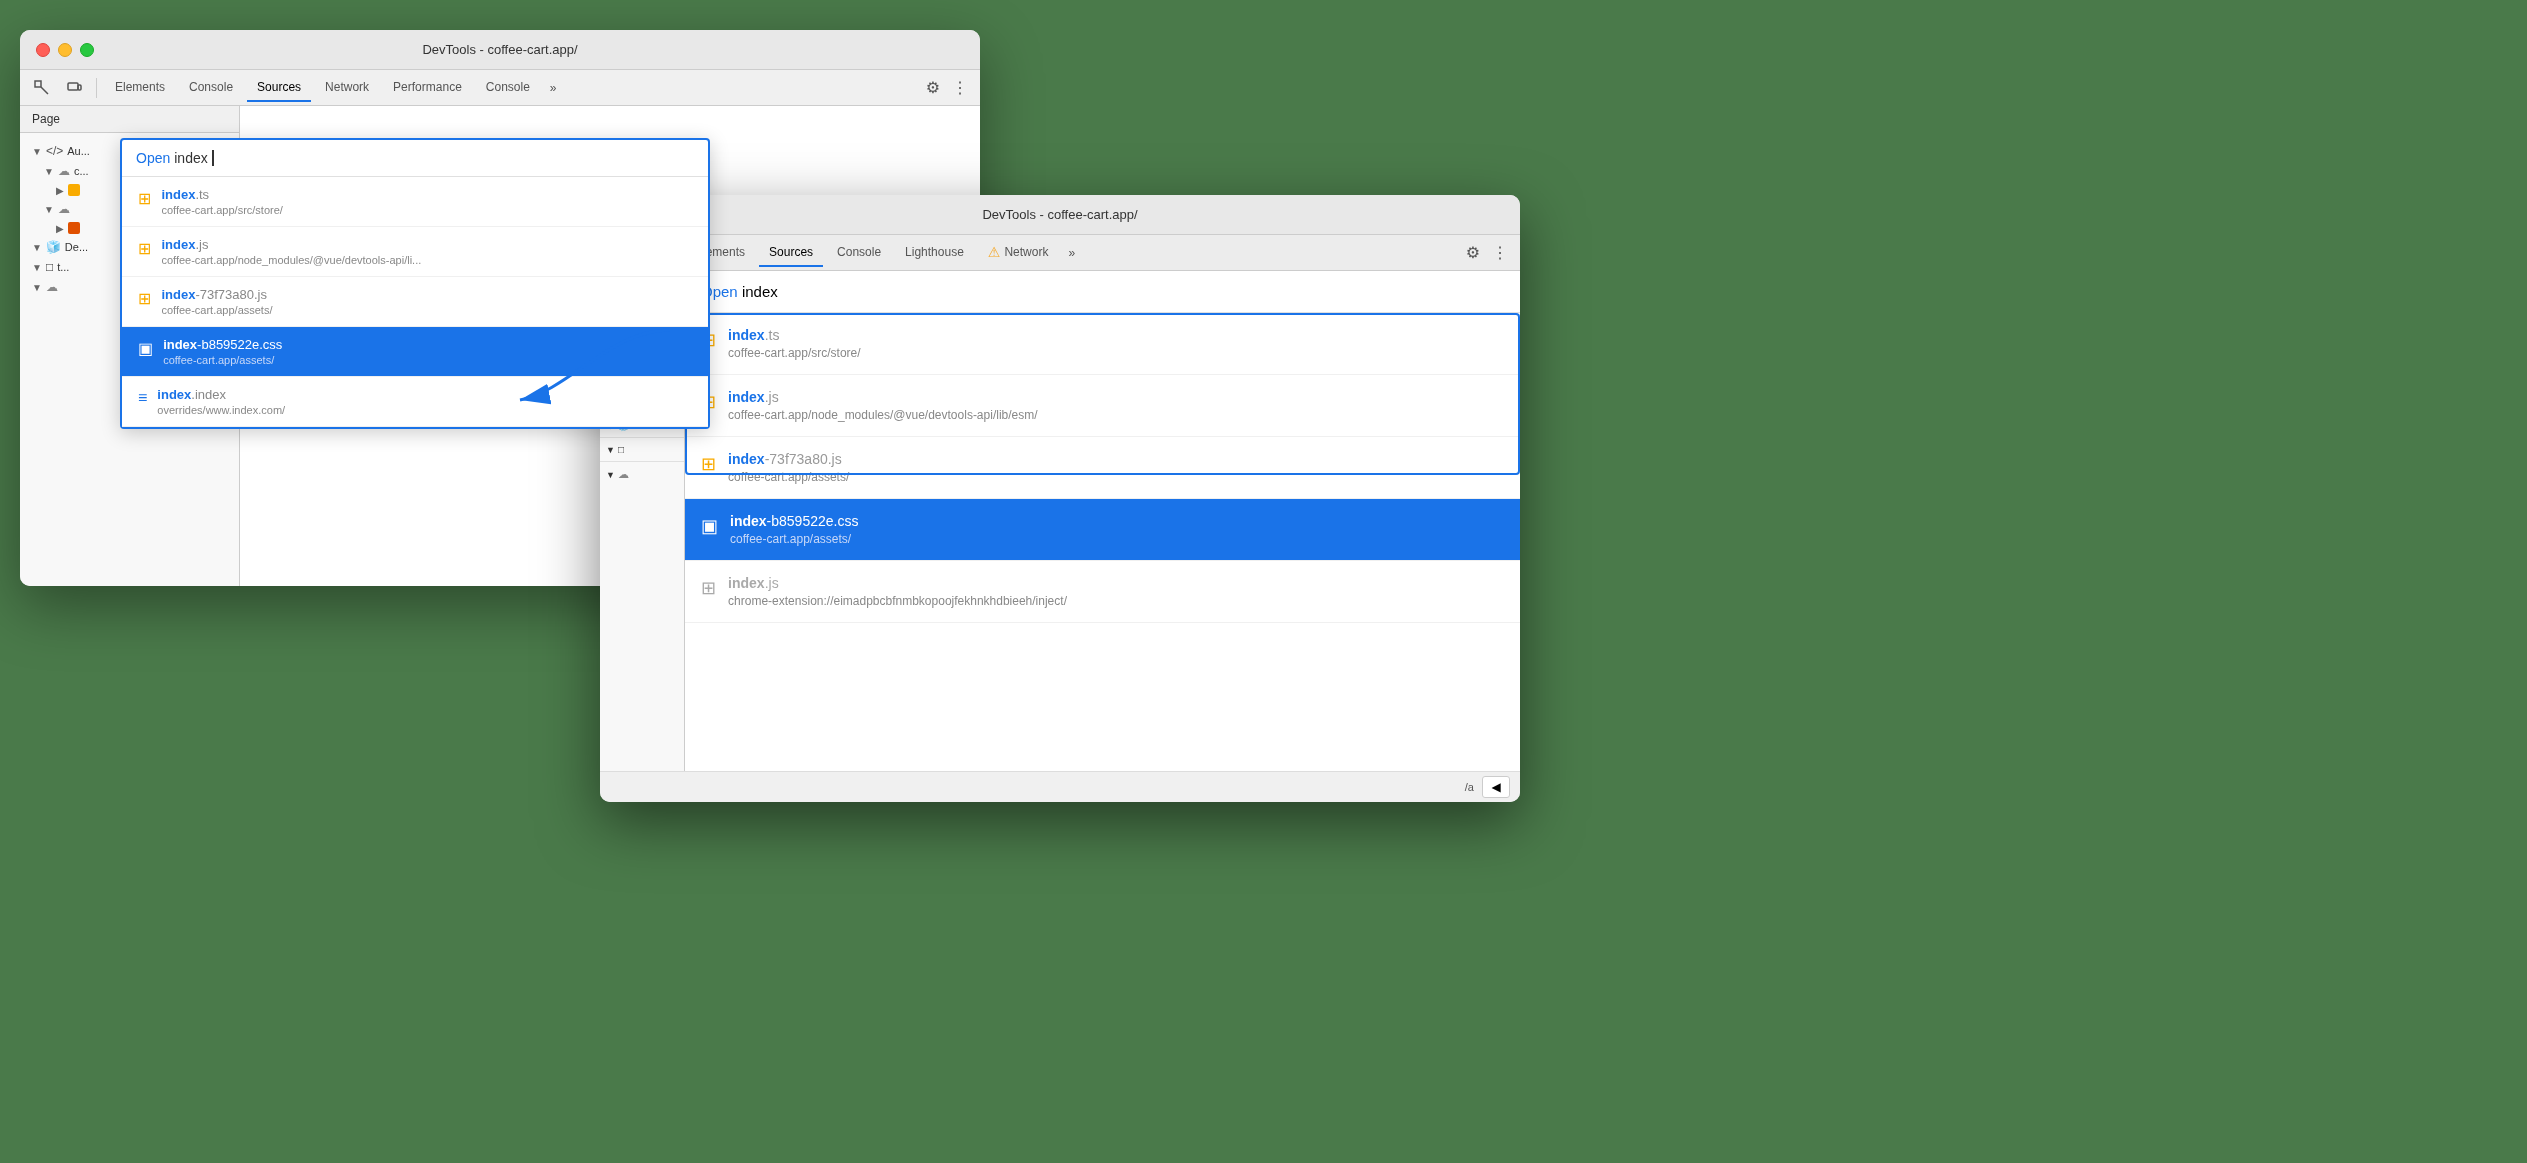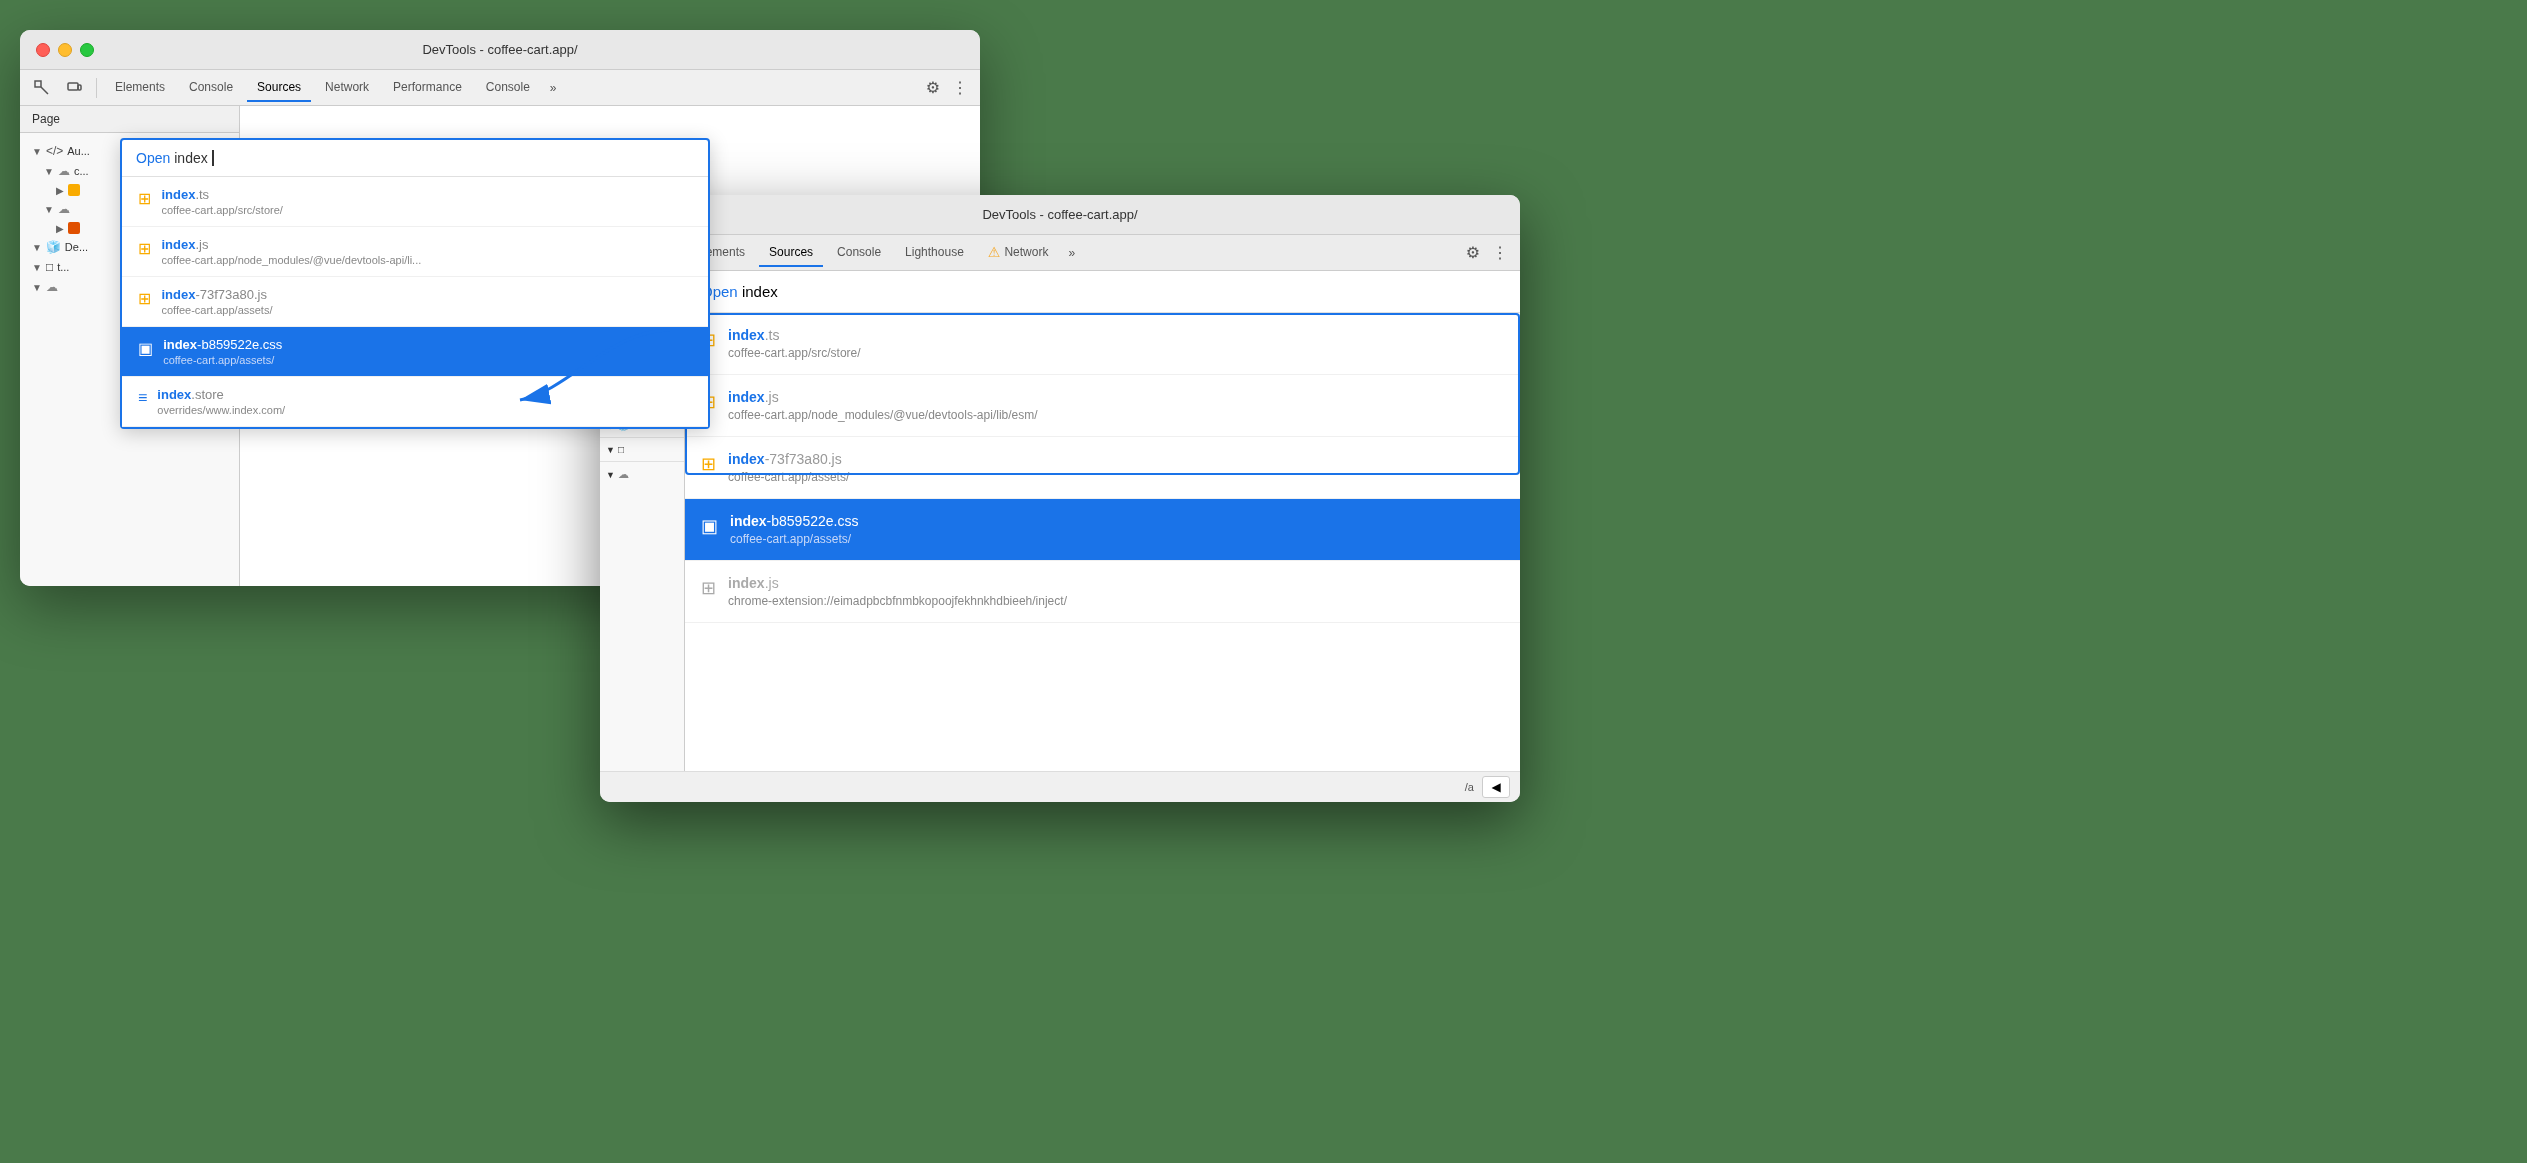--- a/index.html
+++ b/index.html
@@ -480,21 +480,21 @@
             <span style="font-weight:700;">index</span><span>-b859522e.css</span>
           </div>
           <div class="file-result-path">coffee-cart.app/assets/</div>
         </div>
       </div>
 
       <div class="file-result-item">
         <div class="file-result-icon blue" style="color:#1a73e8;">≡</div>
         <div class="file-result-info">
           <div class="file-result-name">
-            <span class="blue bold">index</span><span class="gray">.store</span>
+            <span class="blue bold">index</span><span class="gray">.index</span>
           </div>
           <div class="file-result-path">overrides/www.index.com/</div>
         </div>
       </div>
     </div>
   </div>
 </div>
 
 <div style="position:absolute; top:310px; left:490px; z-index:300;">
   <svg width="200" height="120" viewBox="0 0 200 120">

